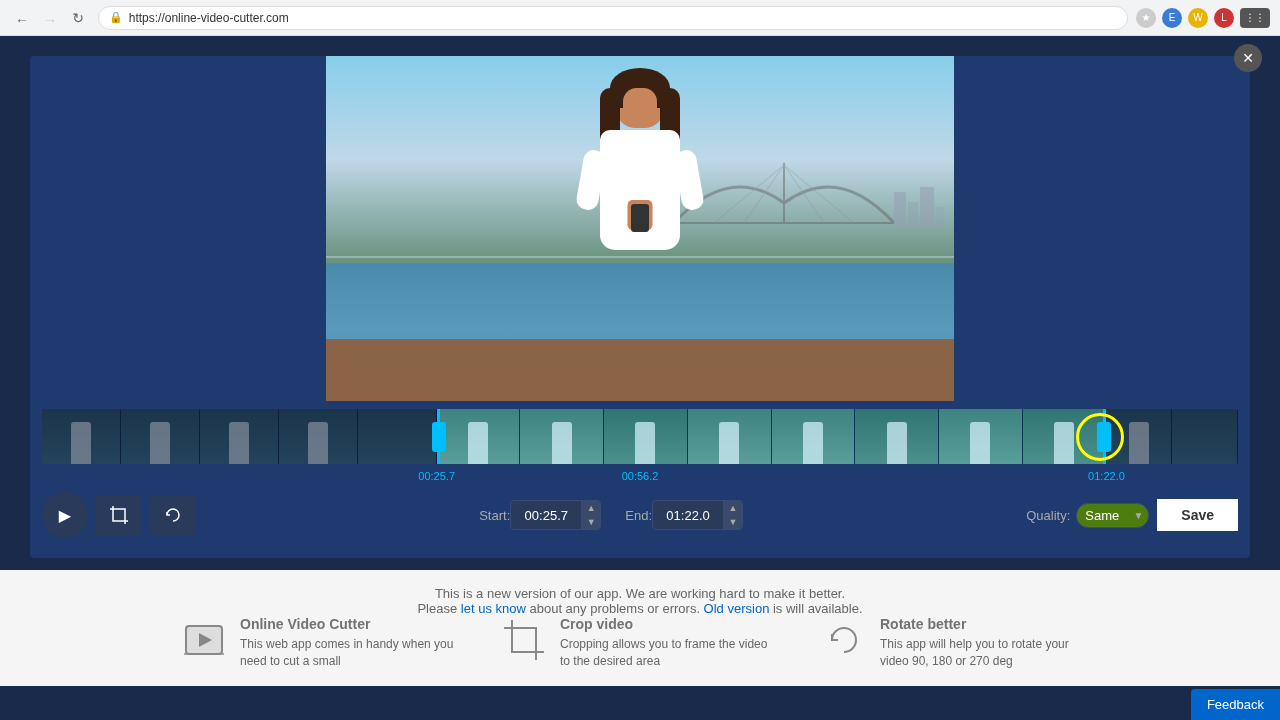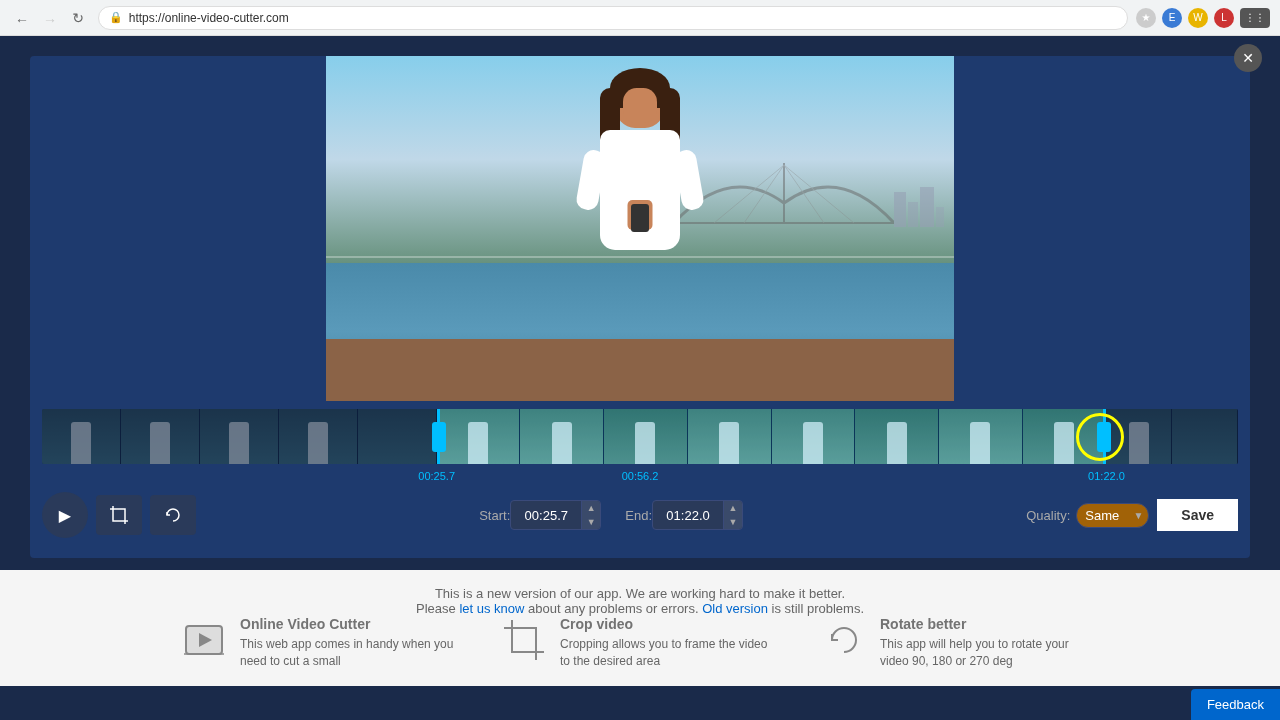--- a/index.html
+++ b/index.html
@@ -249,21 +249,21 @@
 
     .quality-control {
       display: flex;
       align-items: center;
       gap: 6px;
       color: #aaa;
       font-size: 13px;
     }
 
     .quality-select {
-      background: #a16207;
+      background: #4d7c0f;
       border: 1px solid #3a4a7a;
       border-radius: 12px;
       color: white;
       font-size: 13px;
       padding: 4px 16px 4px 8px;
       cursor: pointer;
       appearance: none;
     }
 
     .quality-wrapper {
@@ -650,21 +650,21 @@
       </div>
 
       <button class="save-btn">Save</button>
     </div>
   </div>
 
   <div class="below-area" style="margin-top:12px;">
     <div class="info-text">
       <div>This is a new version of our app. We are working hard to make it better.</div>
       <div>
-        <span>Please </span><a href="#">let us know</a><span> about any problems or errors. </span><a href="#">Old version</a><span> is still problems.</span>
+        <span>Please </span><a href="#">let us know</a><span> about any problems or errors. </span><a href="#">Old version</a><span> is will available.</span>
       </div>
     </div>
 
     <div class="features-row">
 
       <div class="feature-item">
         <div class="feature-icon">
           <svg viewBox="0 0 40 40" fill="none">
             <rect x="2" y="6" width="36" height="28" rx="3" stroke="#888" stroke-width="2" fill="#ddd"></rect>
             <polygon points="15,13 15,27 28,20" fill="#888"></polygon>

